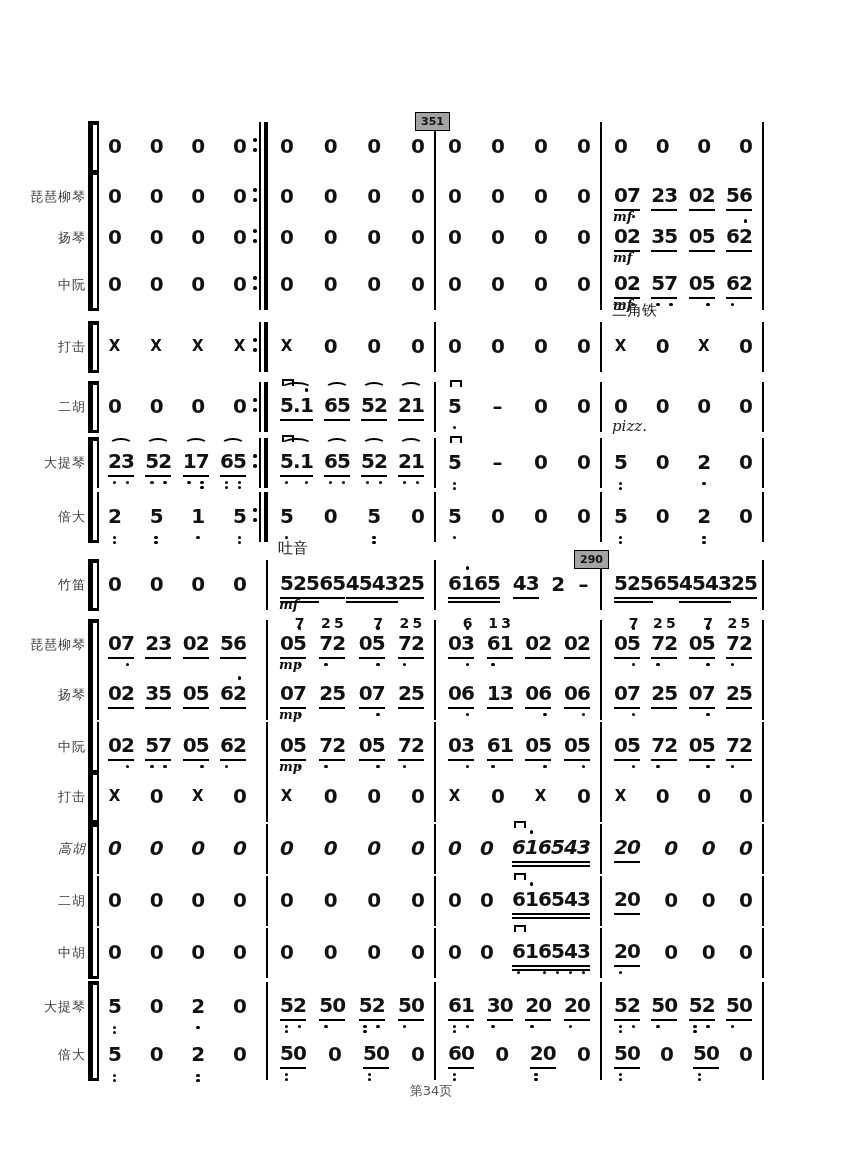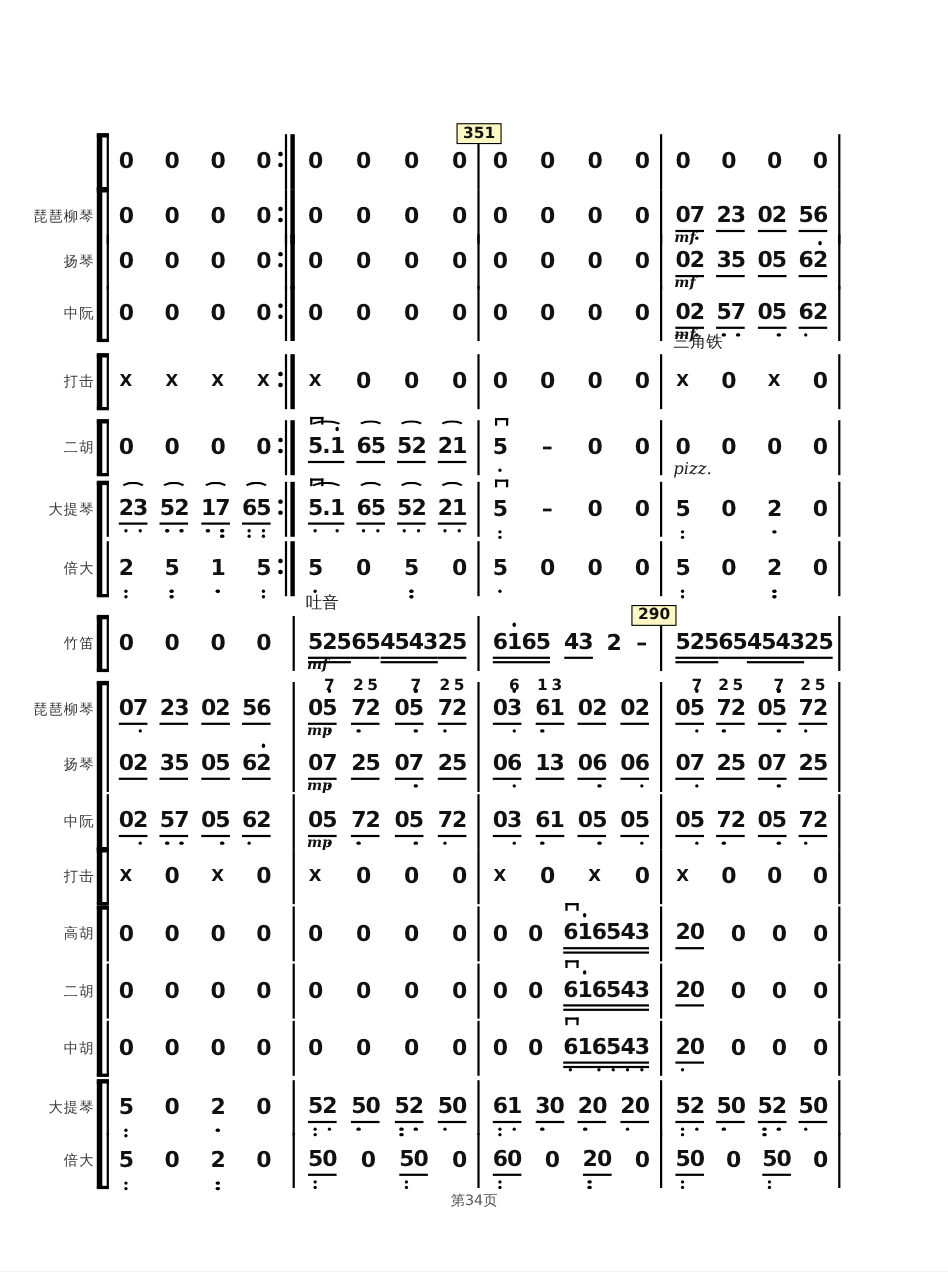--- a/index.html
+++ b/index.html
@@ -28,22 +28,22 @@
   .db2{bottom:-16px;}
   .arc{position:absolute;left:1px;right:1px;top:-11px;height:9px;border:2px solid transparent;
        border-top:2px solid #000;border-radius:50%;}
   .bow{position:absolute;left:2px;top:-14px;width:8px;height:5px;border:2.5px solid #000;border-bottom:none;}
   .sup{position:absolute;left:0;top:-15px;display:flex;}
   .sch{display:inline-block;width:13px;text-align:center;font-weight:bold;font-size:14px;line-height:14px;}
   .dyn{position:absolute;left:-1px;top:26px;font-family:"DejaVu Serif","Liberation Serif",serif;
        font-style:italic;font-weight:bold;font-size:13px;}
   .mlabel{position:absolute;top:-24px;left:4px;font-size:15px;color:#222;white-space:nowrap;}
   .mlabel.it{font-family:"DejaVu Serif","Liberation Serif",serif;font-style:italic;}
-  .mnum{position:absolute;border:1.5px solid #000;font-size:14px;font-weight:bold;
-        padding:0 5px;line-height:17px;background:#fef9c3;}
+  .mnum{position:absolute;border:1.5px solid #000;font-size:11px;font-weight:bold;
+        padding:0 5px;line-height:17px;background:#a3a3a3;}
   .brk{position:absolute;left:88px;width:5px;background:#000;}
   .brk::before,.brk::after{content:"";position:absolute;left:0;width:11px;height:3.5px;background:#000;}
   .brk::before{top:-1px;} .brk::after{bottom:-1px;}
   #footer{position:absolute;left:0;top:1082px;width:862px;text-align:center;
           font-size:13px;color:#555;}
 </style>
 </head>
 <body>
 
 <div id="page">
@@ -1070,21 +1070,21 @@
             <span class="ch">0</span>
           </span>
           <span class="grp">
             <span class="ch">0</span>
           </span>
           <span class="grp">
             <span class="ch">0</span>
           </span>
         </div>
       </div>
-      <div class="row" style="top: 827px;">
+      <div class="row" style="top: 827px; font-style: italic;">
         <div class="lbl">高胡</div>
         <div class="bar" style="left: 97px;"></div>
         <div class="bar" style="left: 266px;"></div>
         <div class="bar" style="left: 434px;"></div>
         <div class="bar" style="left: 600px;"></div>
         <div class="bar" style="left: 762px;"></div>
         <div class="meas" style="left: 102px; width: 150px;">
           <span class="grp">
             <span class="ch">0</span>
           </span>

